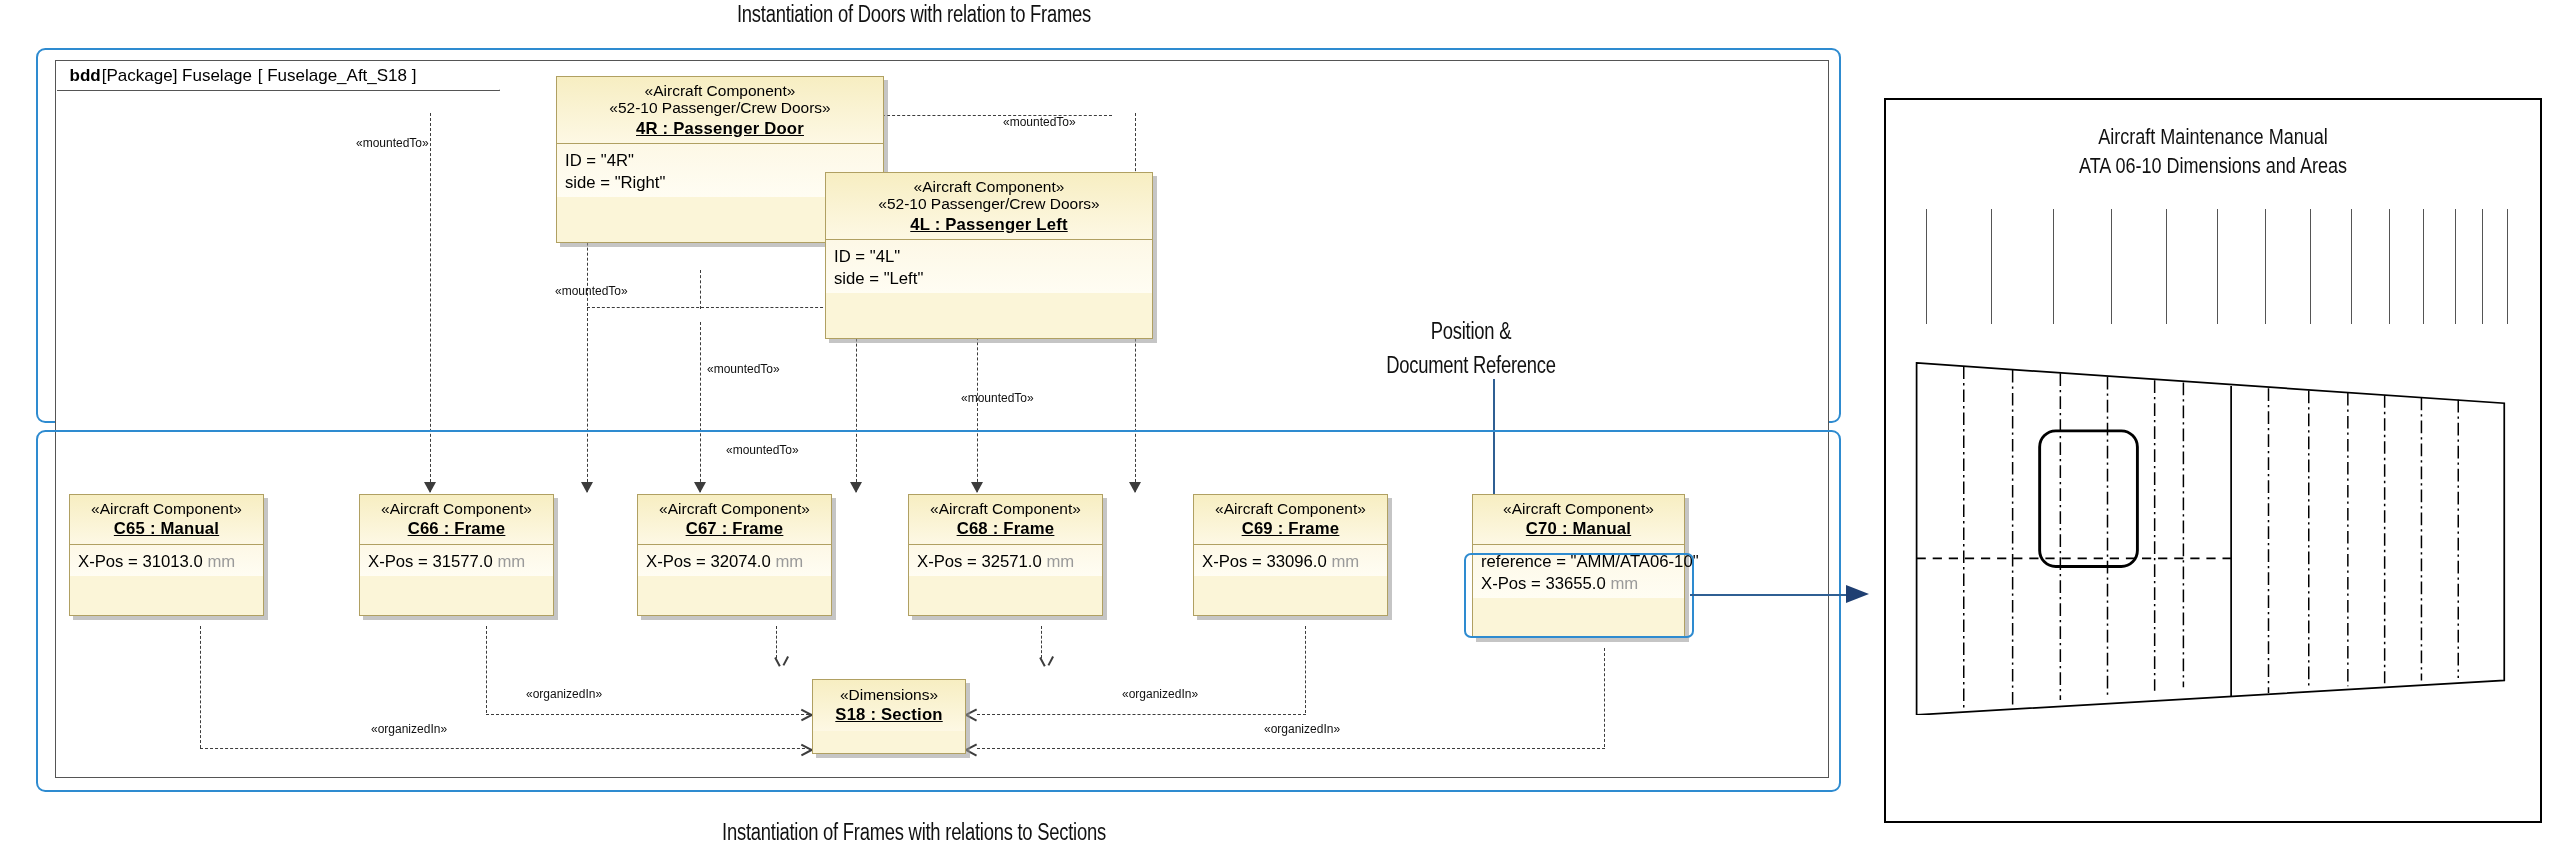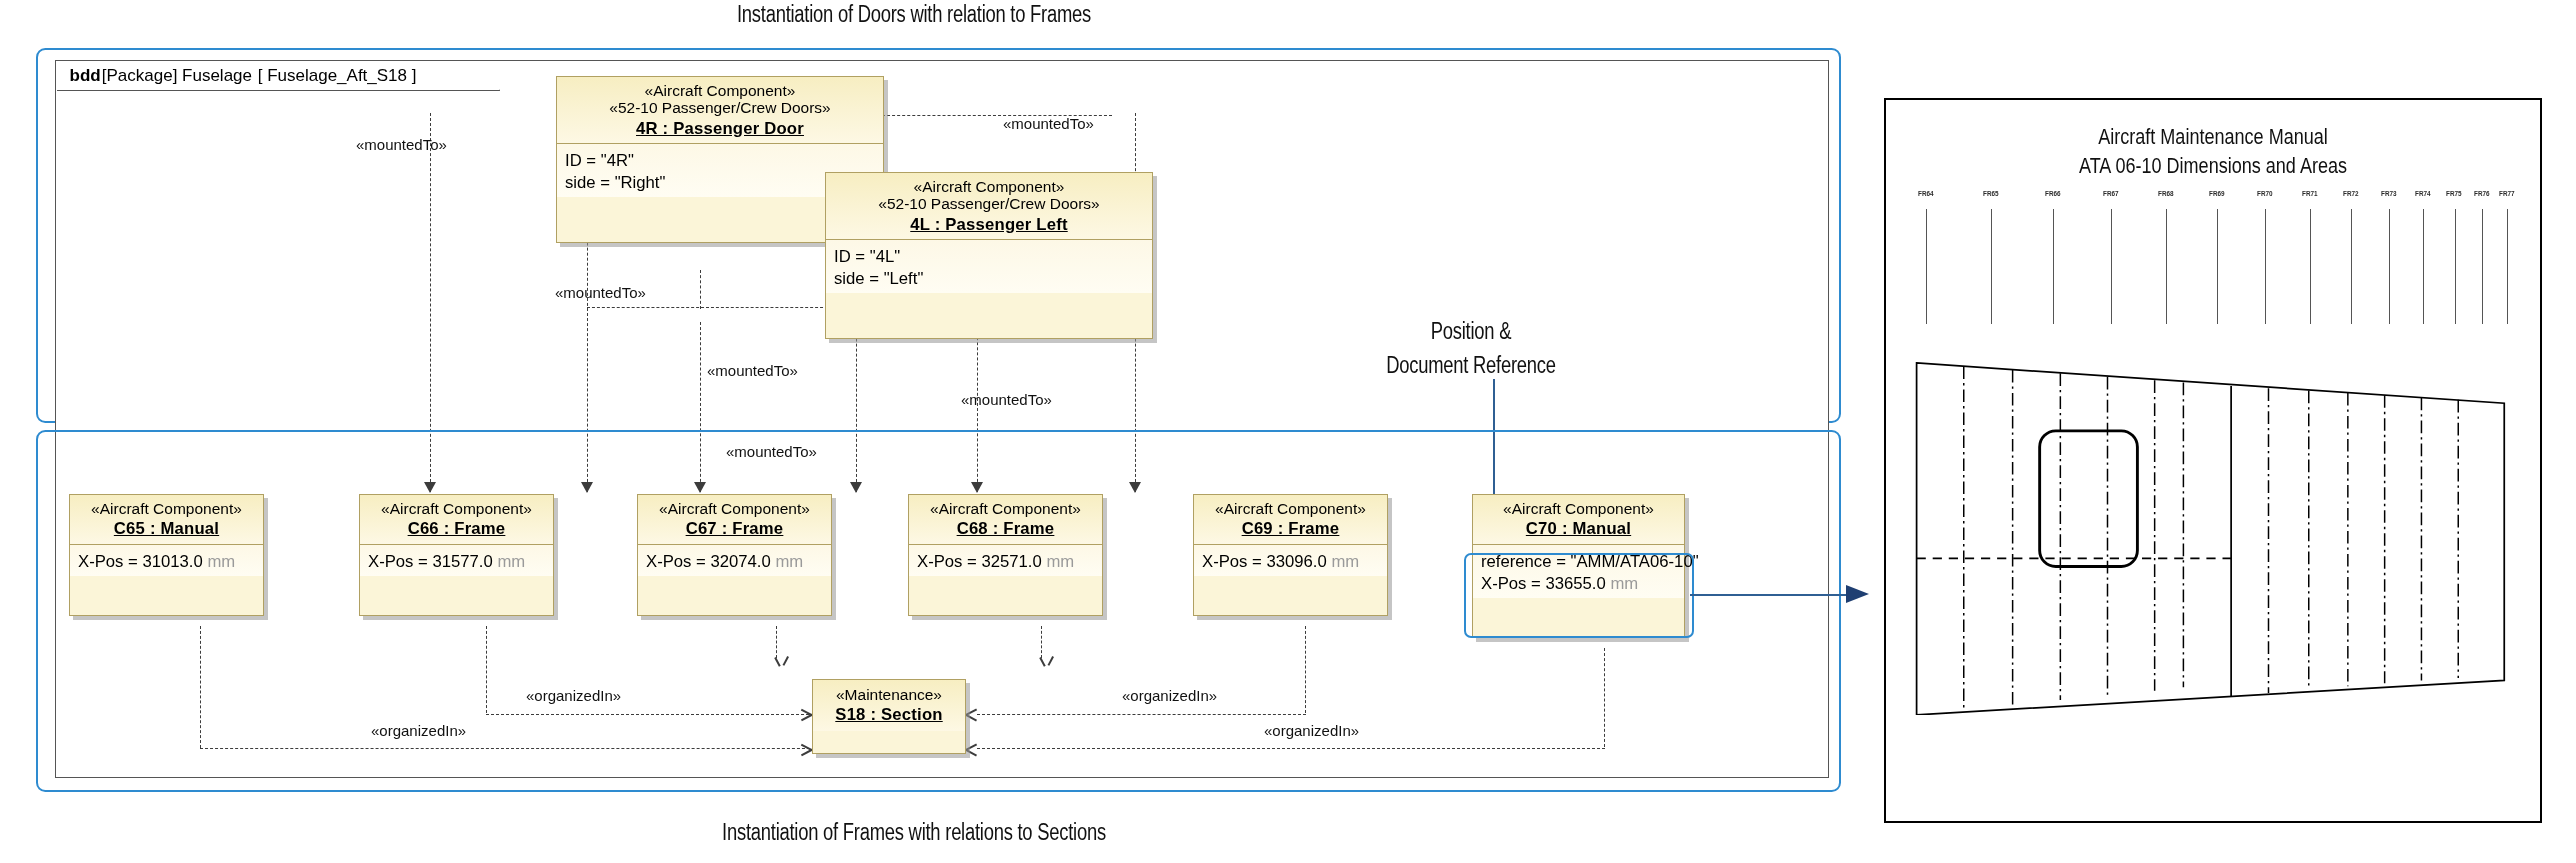--- a/index.html
+++ b/index.html
@@ -53,21 +53,21 @@
   .stereo{font-size:15.5px;line-height:1.12;white-space:nowrap;}
   .iname{font-size:16.7px;font-weight:bold;text-decoration:underline;
          white-space:nowrap;margin-top:2.3px;letter-spacing:0.2px;text-align:center;}
   .attr{font-size:16.7px;line-height:1.32;white-space:nowrap;}
   .unit{color:#9a9a9a;}
 
   
   .vdash{position:absolute;border-left:1.7px dashed #3c3c3c;}
   .hdash{position:absolute;border-top:1.7px dashed #3c3c3c;}
   .vsolidblue{position:absolute;border-left:2.3px solid #2f5f93;}
-  .conlabel{position:absolute;font-size:15px;white-space:nowrap;color:#111;}
+  .conlabel{position:absolute;font-size:12px;white-space:nowrap;color:#111;}
   .arrowdown{
     position:absolute;width:0;height:0;
     border-left:6.3px solid transparent;border-right:6.3px solid transparent;
     border-top:11.5px solid #3c3c3c;
   }
   .arrowdown.open{
     border:none;width:14px;height:11.5px;
   }
   .arrowdown.open::before,.arrowdown.open::after{
     content:"";position:absolute;width:10.3px;height:1.7px;background:#3c3c3c;top:0;left:0;
@@ -282,48 +282,32 @@
 <div class="arrowleft-open" style="left:963px;top:708px;"></div>
 <div class="arrowleft-open" style="left:963px;top:743px;"></div>
 
 <div class="conlabel" style="left:526px;top:687px;">«organizedIn»</div>
 <div class="conlabel" style="left:371px;top:722px;">«organizedIn»</div>
 <div class="conlabel" style="left:1122px;top:687px;">«organizedIn»</div>
 <div class="conlabel" style="left:1264px;top:722px;">«organizedIn»</div>
 
 <div class="block" style="left:812px;top:679px;width:154px;height:75px;">
   <div class="hdr" style="border-bottom:none;padding:5.7px 4.6px;">
-    <div class="stereo">«Maintenance»</div>
+    <div class="stereo">«Dimensions»</div>
     <div class="iname">S18 : Section</div>
   </div>
 </div>
 
 <div class="caption" style="left:0;top:819px;width:1828px;">Instantiation of Frames with relations to Sections</div>
 
 <div class="ammpanel" style="left:1884px;top:98px;width:658px;height:725px;">
 
   <div class="ammtitle" style="top:22px;">Aircraft Maintenance Manual</div>
   <div class="ammtitle" style="top:51px;">ATA 06-10 Dimensions and Areas</div>
 
-  <div id="fr-labels" style="position:absolute;left:0;top:89px;width:100%;height:14px;">
-      <div class="frlabel" style="left: 32px; top: 0px;">FR64</div>
-      <div class="frlabel" style="left: 97px; top: 0px;">FR65</div>
-      <div class="frlabel" style="left: 159px; top: 0px;">FR66</div>
-      <div class="frlabel" style="left: 217px; top: 0px;">FR67</div>
-      <div class="frlabel" style="left: 272px; top: 0px;">FR68</div>
-      <div class="frlabel" style="left: 323px; top: 0px;">FR69</div>
-      <div class="frlabel" style="left: 371px; top: 0px;">FR70</div>
-      <div class="frlabel" style="left: 416px; top: 0px;">FR71</div>
-      <div class="frlabel" style="left: 457px; top: 0px;">FR72</div>
-      <div class="frlabel" style="left: 495px; top: 0px;">FR73</div>
-      <div class="frlabel" style="left: 529px; top: 0px;">FR74</div>
-      <div class="frlabel" style="left: 560px; top: 0px;">FR75</div>
-      <div class="frlabel" style="left: 588px; top: 0px;">FR76</div>
-      <div class="frlabel" style="left: 613px; top: 0px;">FR77</div>
-    </div>
 
   <div id="fr-ticks" style="position:absolute;left:0;top:109px;width:100%;height:224px;">
       <div class="frtick" style="left: 40px; top: 0px; height: 115px;"></div>
       <div class="frtick" style="left: 105px; top: 0px; height: 115px;"></div>
       <div class="frtick" style="left: 167px; top: 0px; height: 115px;"></div>
       <div class="frtick" style="left: 225px; top: 0px; height: 115px;"></div>
       <div class="frtick" style="left: 280px; top: 0px; height: 115px;"></div>
       <div class="frtick" style="left: 331px; top: 0px; height: 115px;"></div>
       <div class="frtick" style="left: 379px; top: 0px; height: 115px;"></div>
       <div class="frtick" style="left: 424px; top: 0px; height: 115px;"></div>

